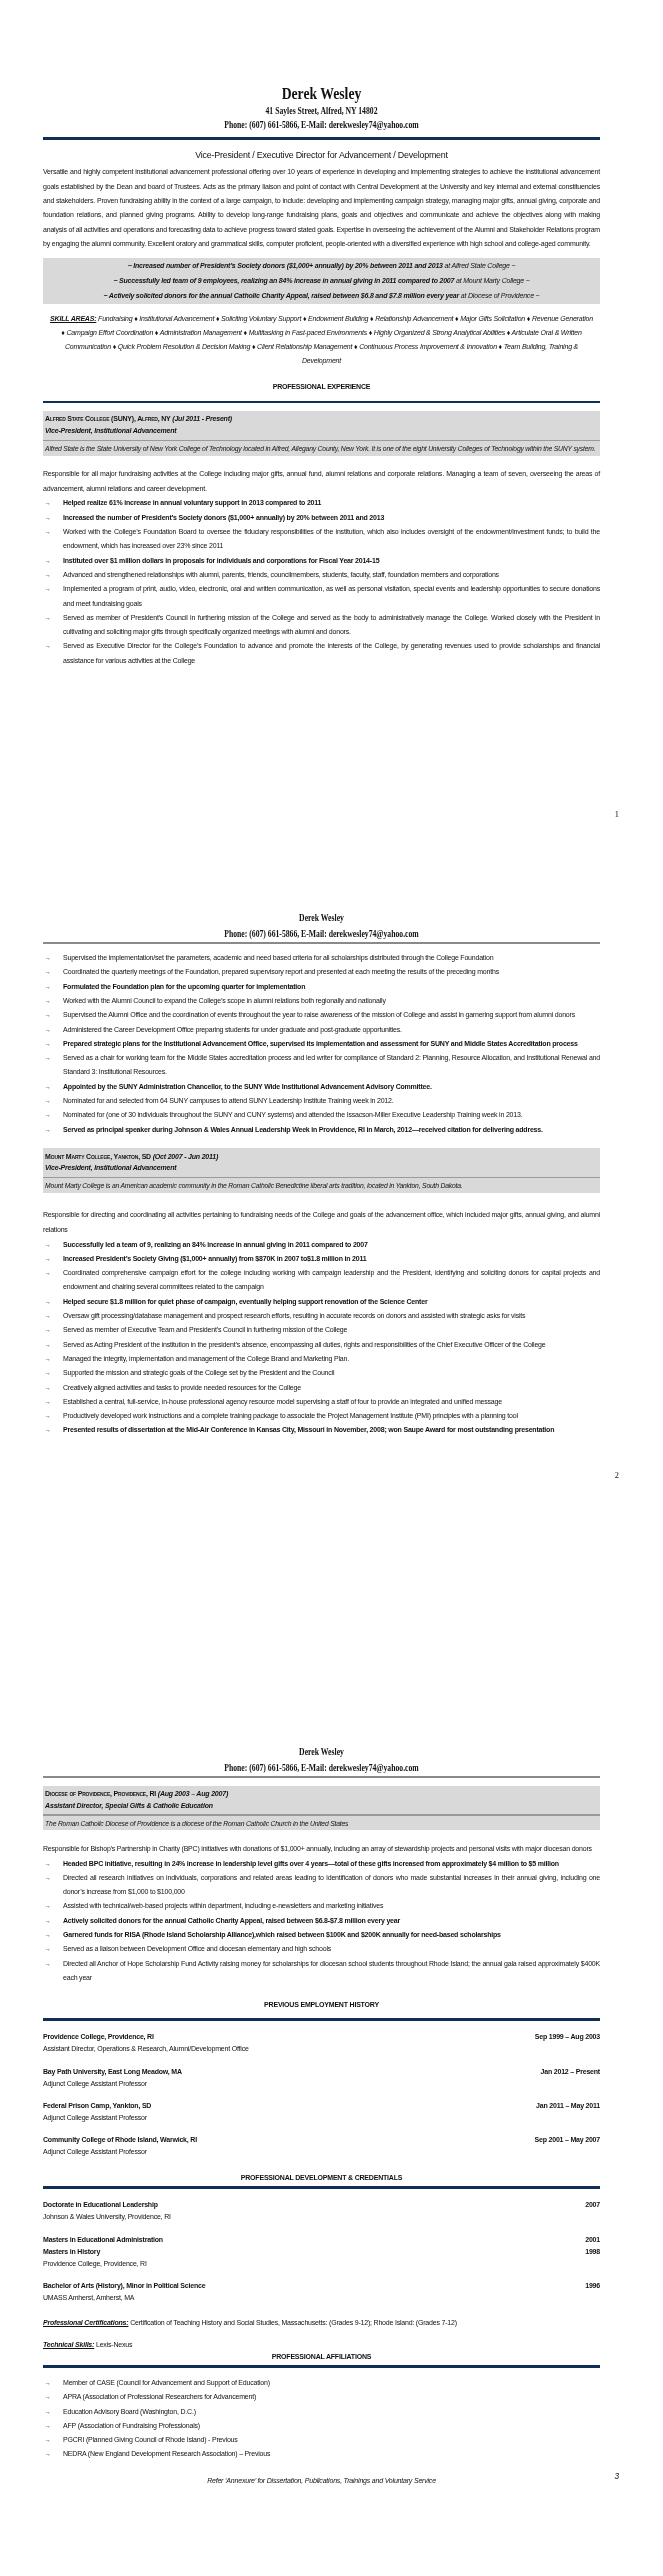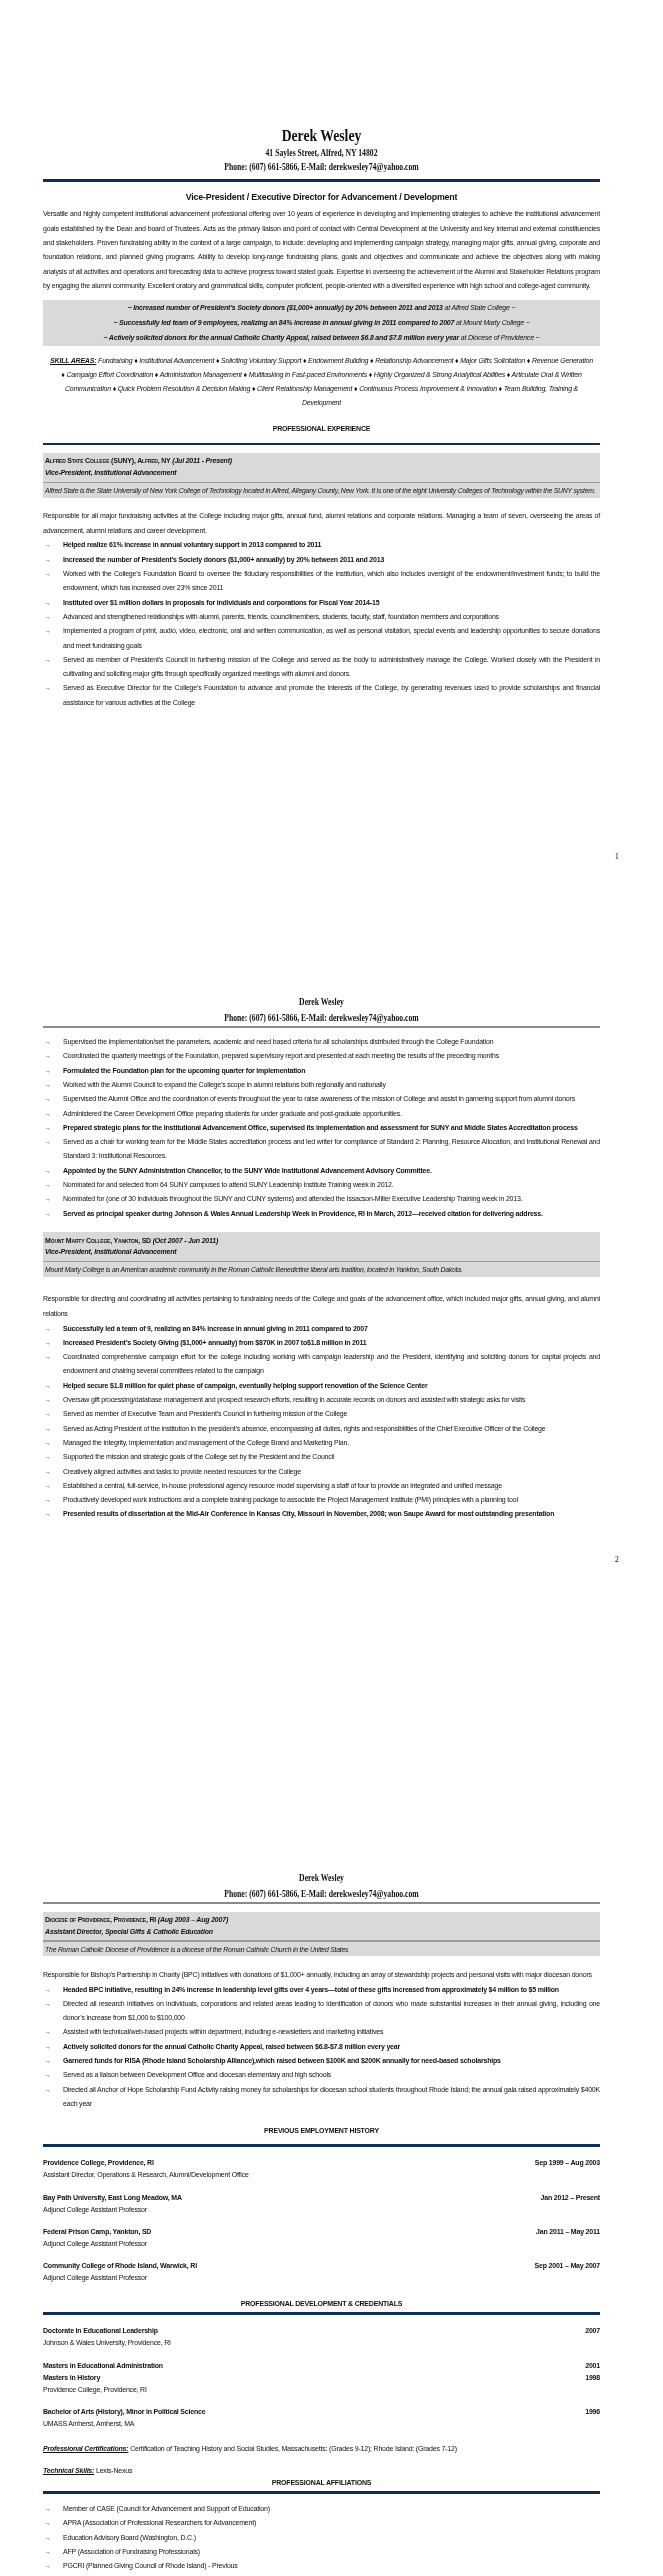--- a/index.html
+++ b/index.html
@@ -1,26 +1,26 @@
 <!DOCTYPE html>
 <html style="font-size:8.3px"><head>
 <meta charset="utf-8">
 <style>
   html, body { margin:0; padding:0; background:#ffffff; }
   body { width:664px; font-family:"Liberation Sans", sans-serif; color:#111; }
-  .page { position:relative; width:664px; box-sizing:border-box; padding:0 64px 0 43px;margin-top:42px; }
+  .page { position:relative; width:664px; box-sizing:border-box; padding:0 64px 0 43px; }
   .p1 { height:828px; padding-top:83px; }
   .p2 { height:828px; padding-top:83px; }
   .p3 { height:920px; padding-top:89px; }
   .p1 .hdr-name { font-family:"Liberation Serif", serif; font-weight:bold; font-size:16.7px; text-align:center; transform:scaleX(0.82); line-height:21px; margin-top:-49px; }
   .hdr-addr, .hdr-phone { font-family:"Liberation Serif", serif; font-weight:bold; font-size:9.4px; text-align:center; line-height:14px; transform:scaleX(0.82); }
   .small-name { font-family:"Liberation Serif", serif; font-weight:bold; font-size:9.4px; text-align:center; line-height:15.6px; transform:scaleX(0.82); }
   .rule-blue { height:2.6px; background:#0f2f54; margin:5.2px 0 0 0; }
   .rule-gray { height:1.6px; background:#8a8a8a; margin:1.6px 0 0 0; }
-  .title-main { font-weight:bold; font-size:8.9px; text-align:center; margin:10.4px 0 5.2px; letter-spacing:-0.2px; }
+  .title-main { font-weight:normal; font-size:8.9px; text-align:center; margin:10.4px 0 5.2px; letter-spacing:-0.2px; }
   .para { font-size:7px; line-height:14.3px; text-align:justify; letter-spacing:-0.2px; }
   .achv-box { background:#d9d9d9; margin-top:7.3px; padding:1px 5.2px 1px; text-align:center; font-size:7px; line-height:14.6px; font-style:italic; letter-spacing:-0.2px; }
   .achv-box b { font-weight:bold; }
   .skills { text-align:center; font-style:italic; font-size:7px; line-height:14px; margin-top:7.3px; letter-spacing:-0.2px; padding:0 5.2px; }
   .skills .lbl { font-weight:bold; text-decoration:underline; }
   .sec-title { font-weight:bold; font-size:7px; text-align:center; margin-top:15.6px; letter-spacing:-0.2px; }
   .org-box { background:#d9d9d9; margin-top:8.3px; padding:2.1px 2.1px 1px; font-size:7px; line-height:11.5px; letter-spacing:-0.2px; }
   .org-name { font-weight:bold; font-variant:small-caps; }
   .org-date { font-style:italic; font-weight:bold; }
   .org-role { font-weight:bold; font-style:italic; }

